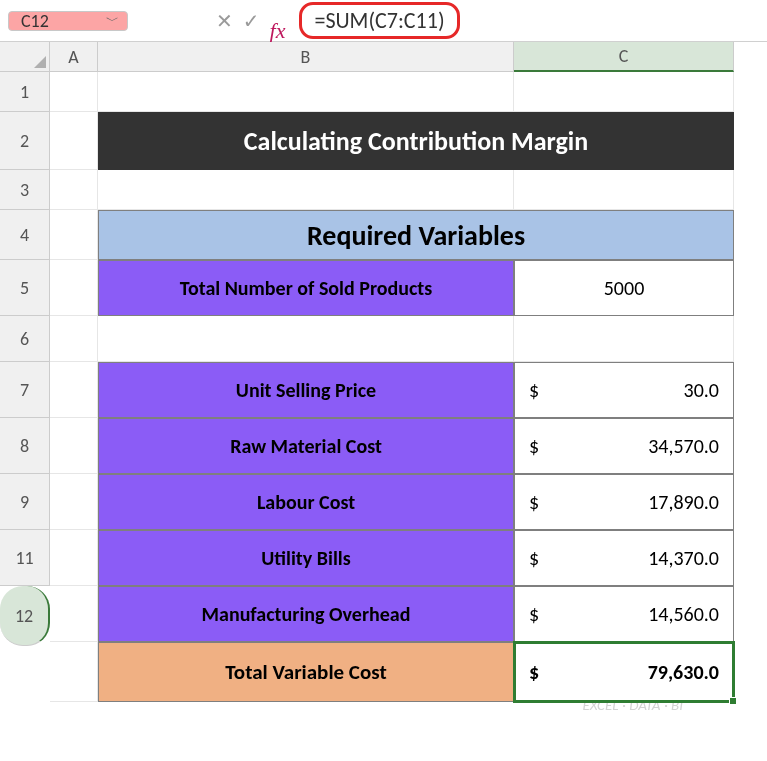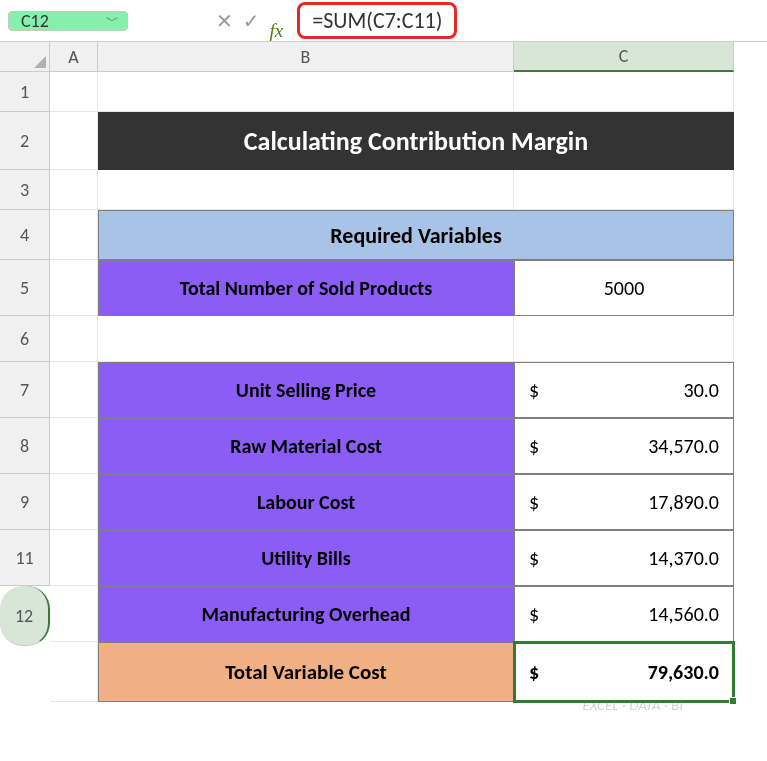--- a/index.html
+++ b/index.html
@@ -1,23 +1,23 @@
 <!DOCTYPE html>
 <html><head>
 <meta charset="utf-8">
 <style>
 * { box-sizing: border-box; margin: 0; padding: 0; }
 body { font-family: "Segoe UI", Calibri, Arial, sans-serif; background: #fff; width: 767px; height: 761px; overflow: hidden; position: relative; }
 
 .formula-bar { display: flex; align-items: center; height: 42px; border-bottom: 1px solid #d0d0d0; padding: 4px 8px; gap: 8px; }
-.namebox { width: 120px; height: 20px; border: 1px solid #c8c8c8; border-radius: 4px; background: #86efac; display: flex; align-items: center; padding: 0 12px; font-size: 18px; color: #333; position: relative; text-align: right; }
+.namebox { width: 120px; height: 20px; border: 1px solid #c8c8c8; border-radius: 4px; background: #fca5a5; display: flex; align-items: center; padding: 0 12px; font-size: 18px; color: #333; position: relative; text-align: right; }
 .namebox-chevron { position: absolute; right: 8px; color: #666; font-size: 13px; }
 .fb-icons { display: flex; align-items: center; gap: 10px; color: #9a9a9a; font-size: 20px; padding: 0 6px 0 80px; }
-.fb-fx { font-style: italic; font-family: "Times New Roman", serif; font-size: 19px; color: #4d7c0f; margin-top: 20px; }
-.fb-formula-wrap { border: 3px solid #e62828; border-radius: 8px; padding: 2px 12px; font-size: 22px; color: #333; }
+.fb-fx { font-style: italic; font-family: "Times New Roman", serif; font-size: 22px; color: #be185d; margin-top: 20px; }
+.fb-formula-wrap { border: 3px solid #e62828; border-radius: 14px; padding: 2px 12px; font-size: 22px; color: #333; }
 
 .grid-wrap { display: flex; height: calc(100% - 42px); }
 .rowhdr-col { width: 50px; display: flex; flex-direction: column; }
 .corner { height: 30px; border-right: 1px solid #ccc; border-bottom: 1px solid #ccc; background: #f0f0f0; position: relative; }
 .corner::after { content: ""; position: absolute; right: 3px; bottom: 3px; border-style: solid; border-width: 0 0 12px 12px; border-color: transparent transparent #b0b0b0 transparent; }
 .colhdr-row { display: flex; height: 30px; }
 .colhdr { border-right: 1px solid #ccc; border-bottom: 1px solid #ccc; background: #f0f0f0; display: flex; align-items: center; justify-content: center; font-size: 18px; color: #555; }
 .colA { width: 48px; }
 .colB { width: 416px; }
 .colC { width: 220px; }
@@ -33,21 +33,21 @@
 .r1 { height: 40px; }
 .r2 { height: 58px; }
 .r3 { height: 40px; }
 .r4 { height: 50px; }
 .r5 { height: 56px; }
 .r6 { height: 46px; }
 .r7,.r8,.r9,.r10,.r11 { height: 56px; }
 .r12 { height: 60px; border-radius: 23px; }
 
 .title-cell { background: #333333; color: #fff; font-weight: bold; font-size: 26px; justify-content: center; border: 1px solid #333; }
-.header-blue { background: #a9c3e6; font-weight: bold; font-size: 22px; justify-content: center; border: 1px solid #7f7f7f !important; }
+.header-blue { background: #a9c3e6; font-weight: bold; font-size: 28px; justify-content: center; border: 1px solid #7f7f7f !important; }
 .label-beige { background: #8b5cf6; font-weight: bold; font-size: 20px; justify-content: center; border: 1px solid #7f7f7f !important; }
 .label-orange { background: #f0b083; font-weight: bold; font-size: 21px; justify-content: center; border: 1px solid #7f7f7f !important; }
 .val-white { background: #fff; font-size: 20px; justify-content: center; border: 1px solid #7f7f7f !important; }
 .val-money { background: #fff; font-size: 20px; border: 1px solid #7f7f7f !important; padding: 0 14px; justify-content: space-between; }
 .val-money .dollar { }
 .val-money .num { }
 .val-money.bold { font-weight: bold; }
 
 .selected-cell { outline: 3px solid #2f7d32; outline-offset: -2px; z-index: 5; }
 .fill-handle { position: absolute; right: -4px; bottom: -4px; width: 8px; height: 8px; background: #2f7d32; border: 1px solid #fff; z-index: 6; }

